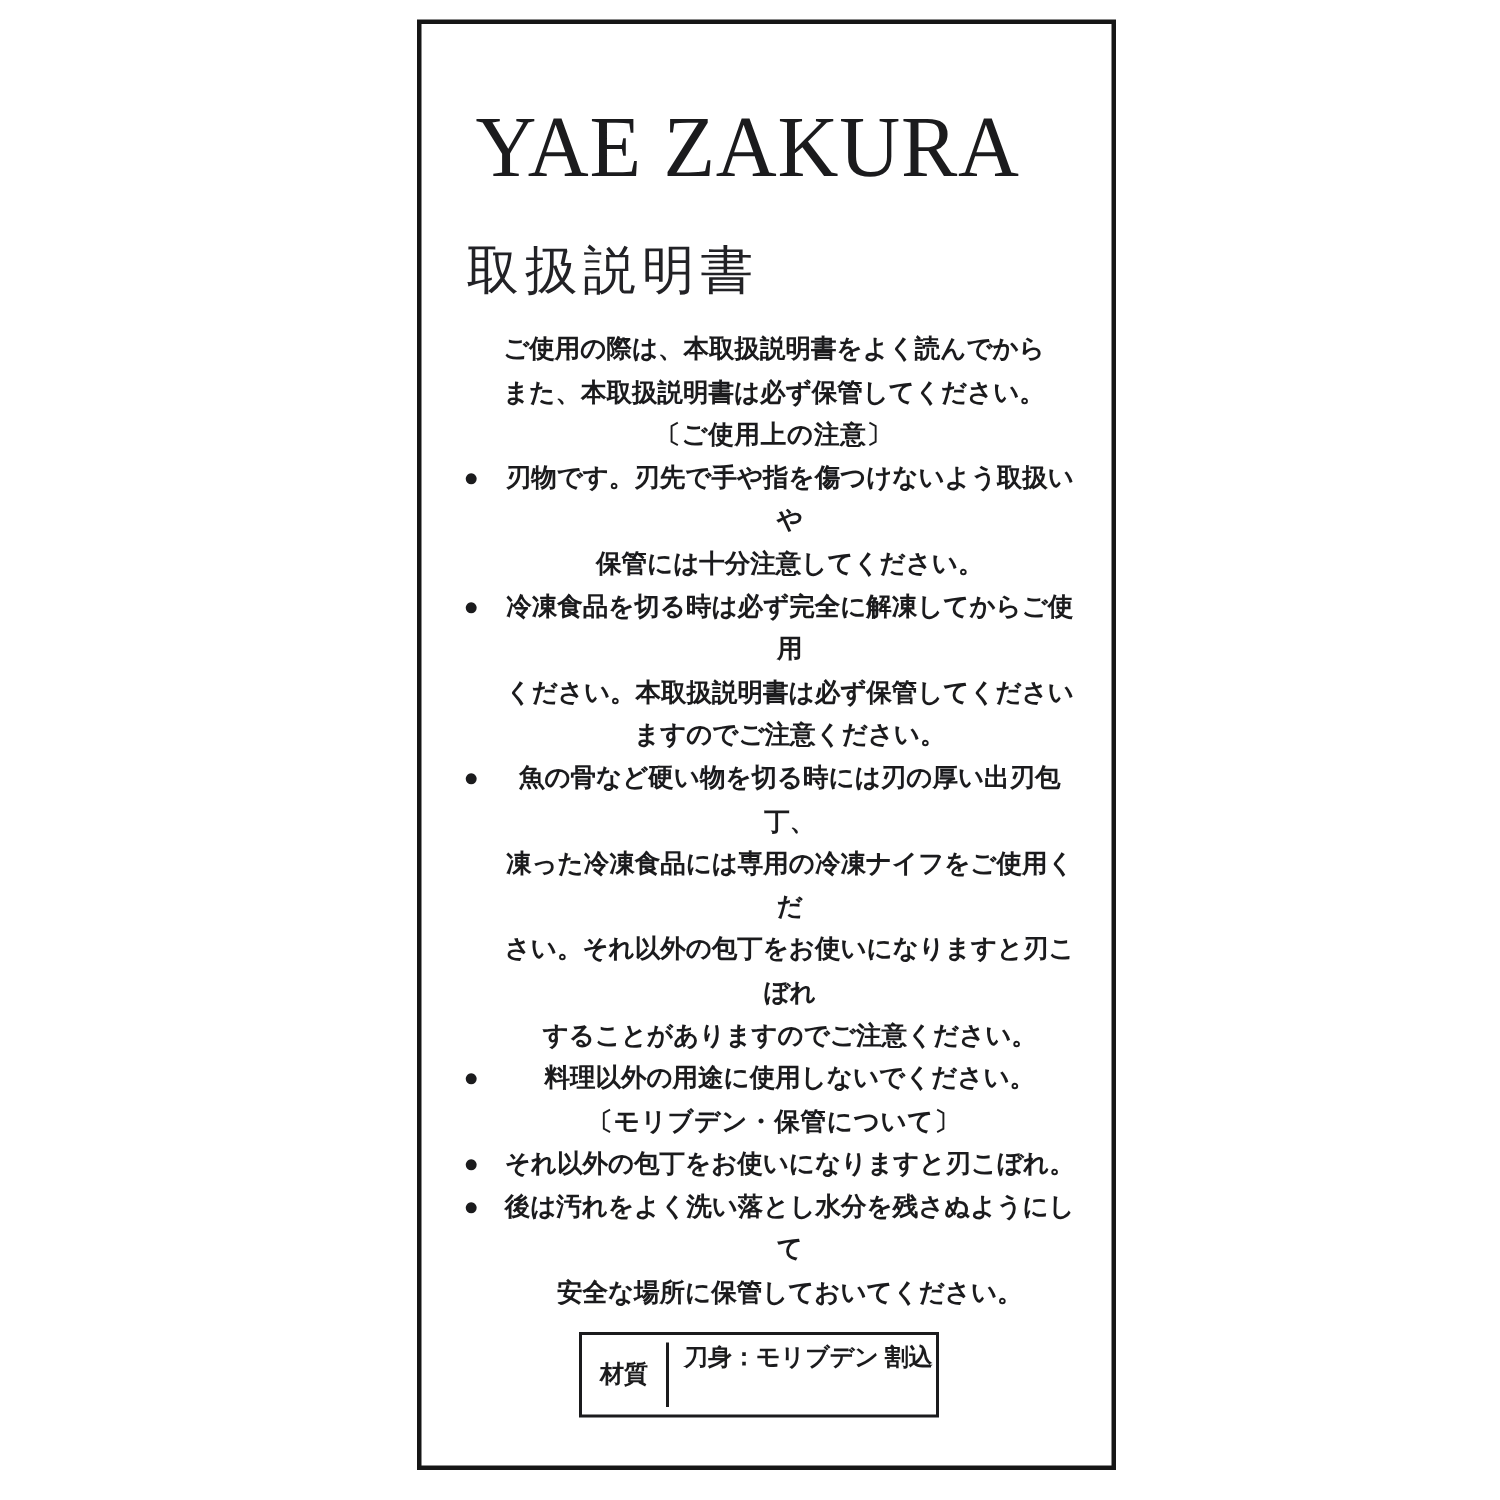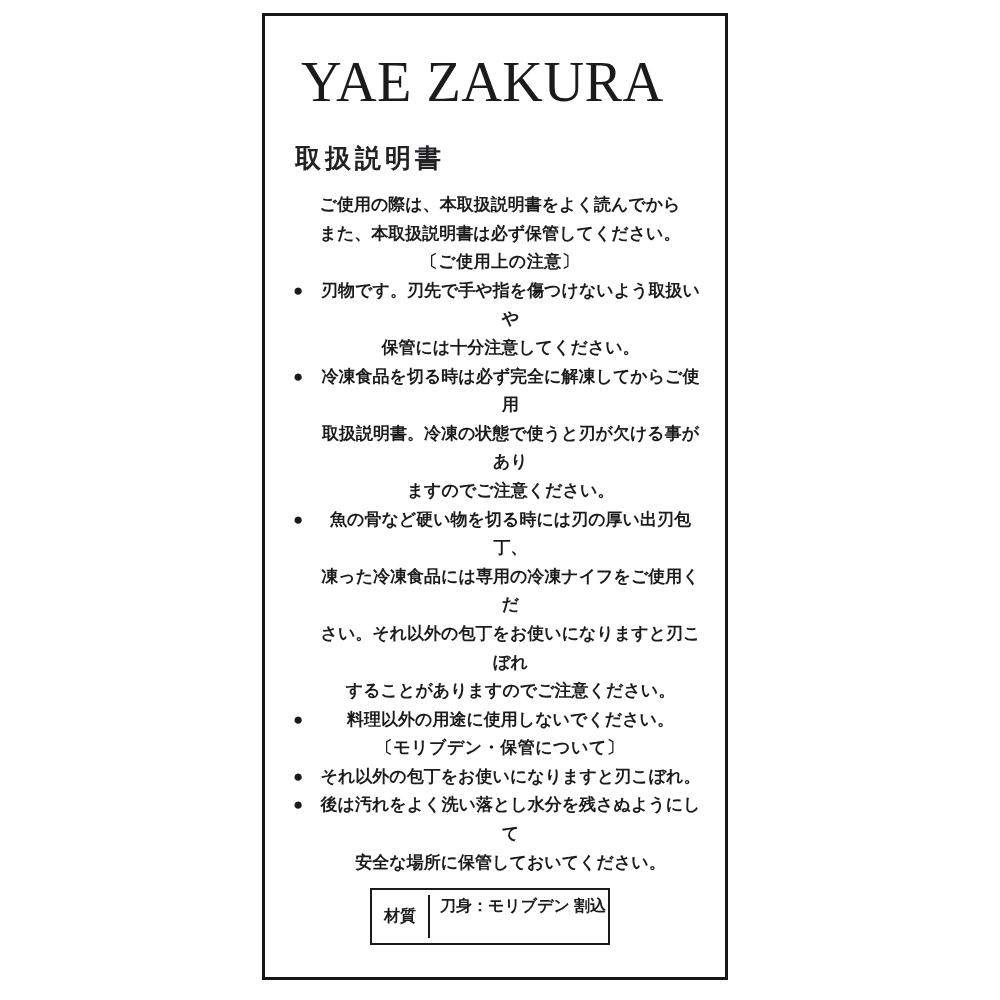--- a/index.html
+++ b/index.html
@@ -10,40 +10,40 @@
     color: #1b1b1d;
     overflow: hidden;
   }
   .canvas {
     position: relative;
     width: 1000px; height: 1000px;
     background: #ffffff;
   }
   .page {
     position: absolute;
-    left: 262px; top: 13px;
+    left: 278px; top: 13px;
     width: 466px; height: 967px;
     border: 3px solid #161616;
     background: #ffffff;
-    padding: 0 18px 0 28px;
+    padding: 16px 18px 0 28px;
   }
   .brand {
     margin: 32px 0 0 8px;
     font-size: 58px;
     font-weight: 400;
     letter-spacing: 0.5px;
     white-space: nowrap;
     color: #1b1b1d;
     transform: scaleX(0.97);
     transform-origin: left center;
   }
   .doc-title {
     margin: 26px 0 0 2px;
-    font-size: 26px;
-    font-weight: 700;
+    font-size: 35px;
+    font-weight: 400;
     letter-spacing: 4px;
     color: #222226;
   }
   .body-text {
     margin-top: 15px;
     font-size: 17px;
     font-weight: 700;
     line-height: 28.6px;
     text-align: center;
   }
@@ -105,21 +105,21 @@
 
       <div class="bullet-item">
         <span class="bullet">●</span>
         <div class="line">刃物です。刃先で手や指を傷つけないよう取扱いや</div>
         <div class="line">保管には十分注意してください。</div>
       </div>
 
       <div class="bullet-item">
         <span class="bullet">●</span>
         <div class="line">冷凍食品を切る時は必ず完全に解凍してからご使用</div>
-        <div class="line">取扱説明書。冷凍の状態で使うと刃が欠ける事があり</div>
+        <div class="line">ください。本取扱説明書は必ず保管してください</div>
         <div class="line">ますのでご注意ください。</div>
       </div>
 
       <div class="bullet-item">
         <span class="bullet">●</span>
         <div class="line">魚の骨など硬い物を切る時には刃の厚い出刃包丁、</div>
         <div class="line">凍った冷凍食品には専用の冷凍ナイフをご使用くだ</div>
         <div class="line">さい。それ以外の包丁をお使いになりますと刃こぼれ</div>
         <div class="line">することがありますのでご注意ください。</div>
       </div>

